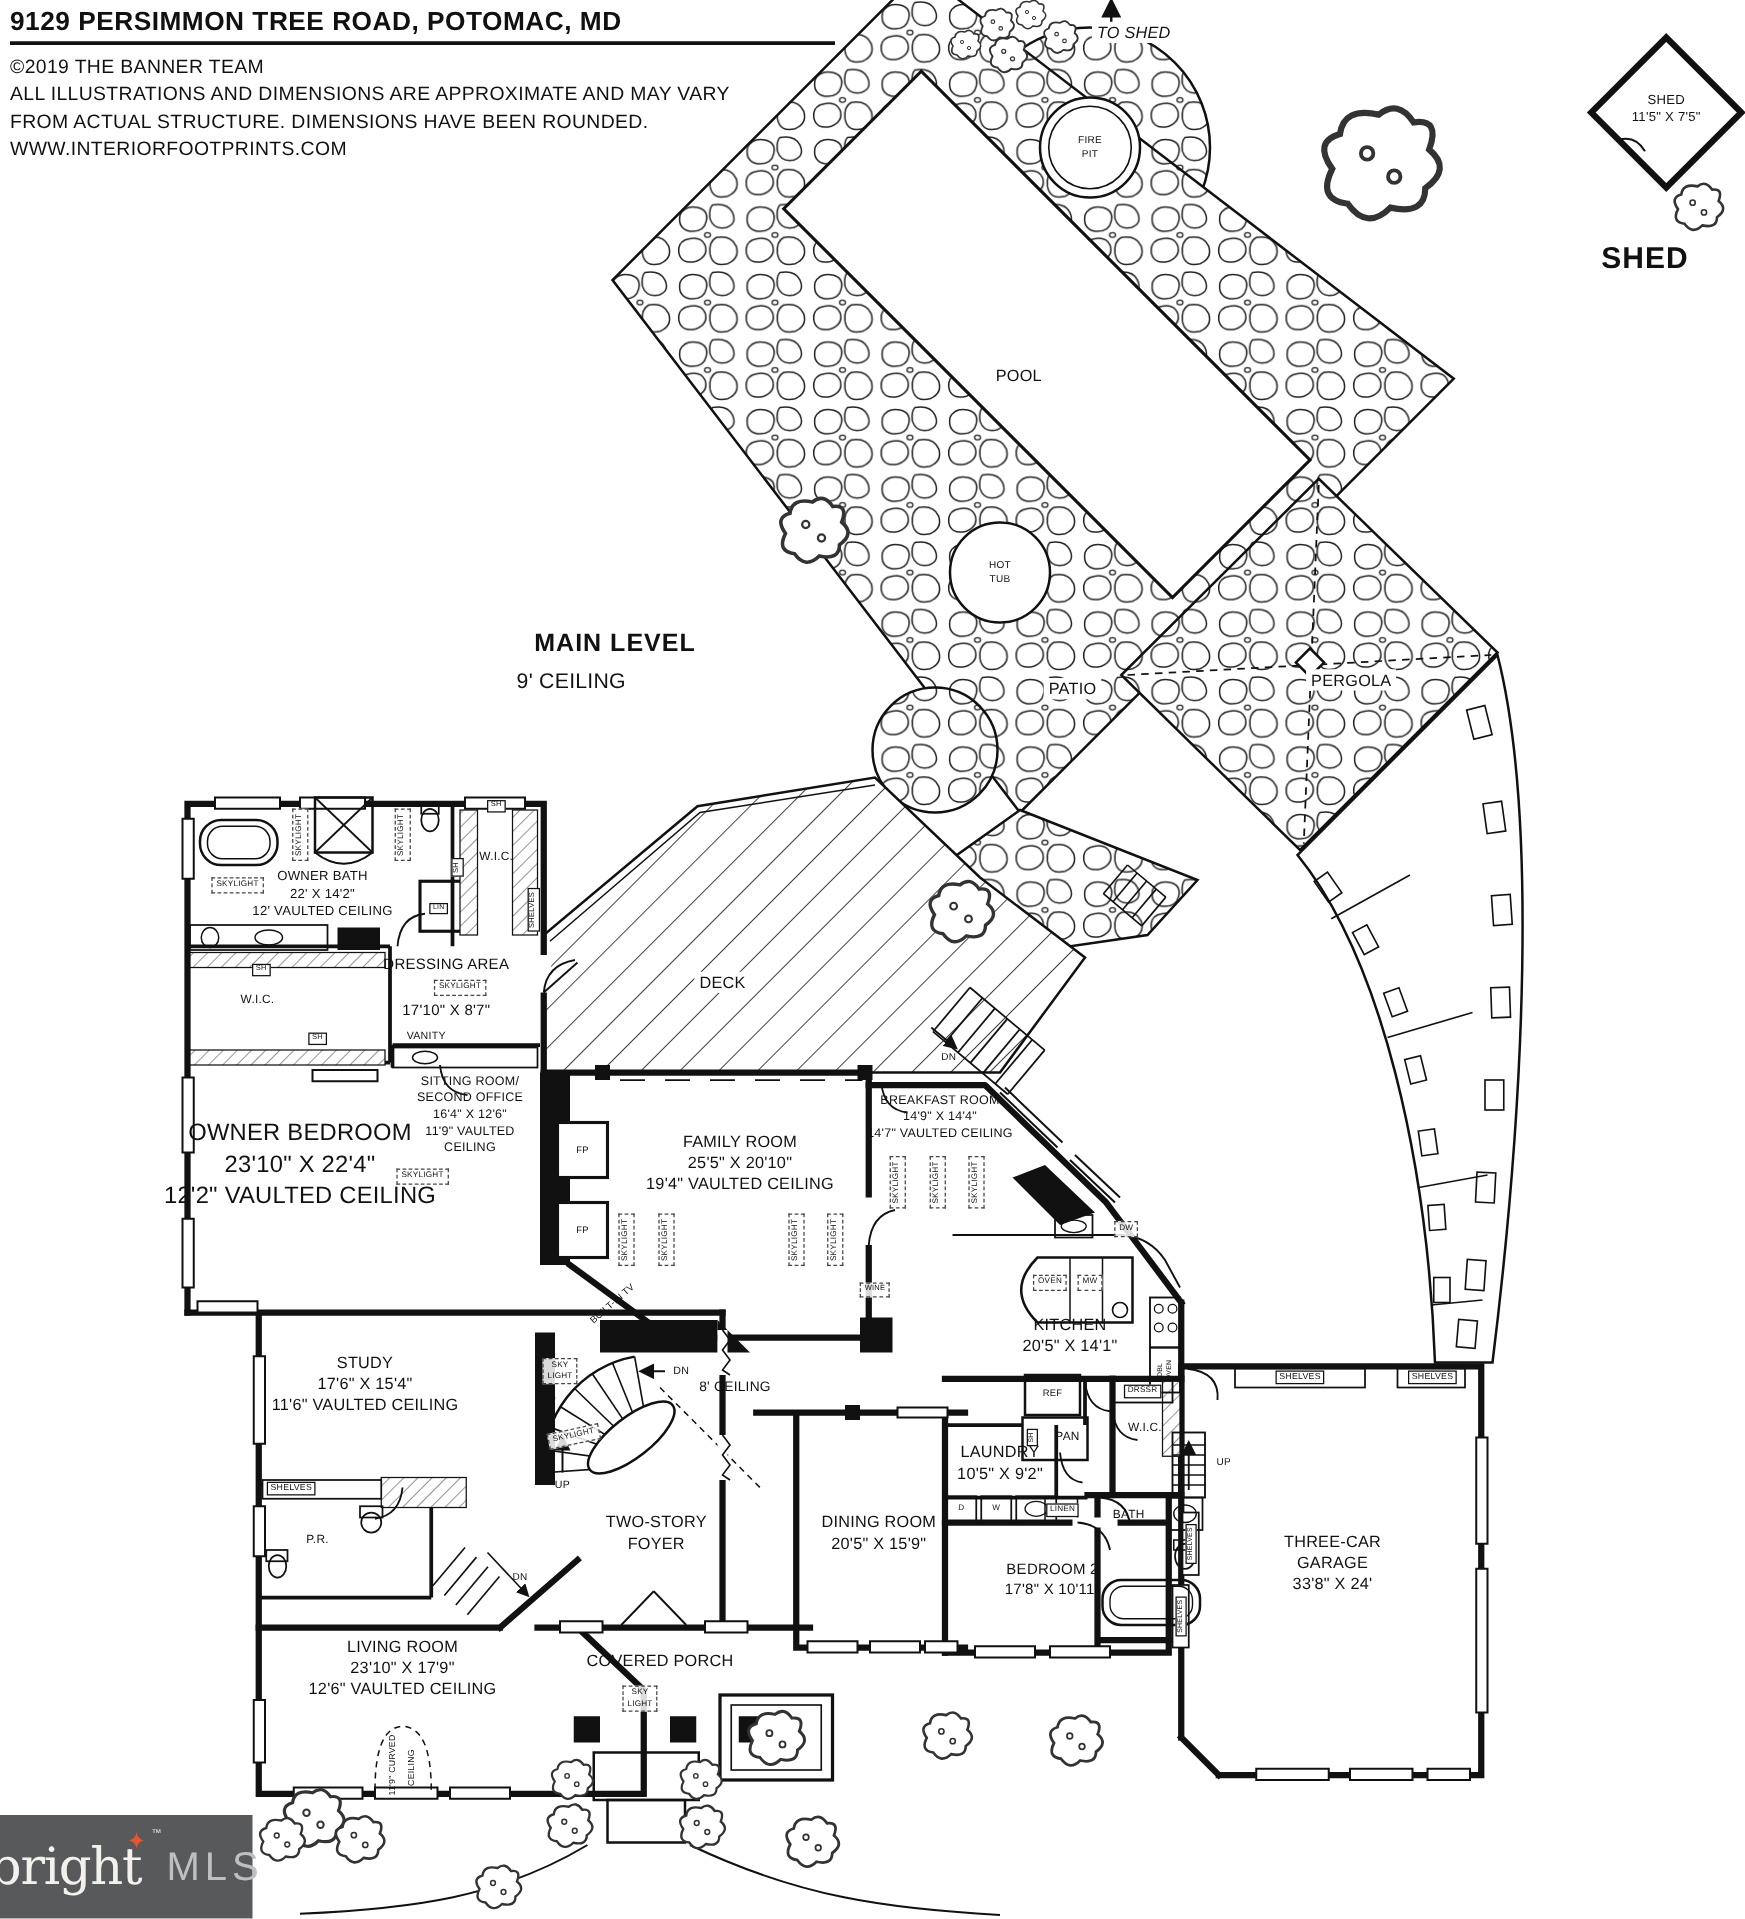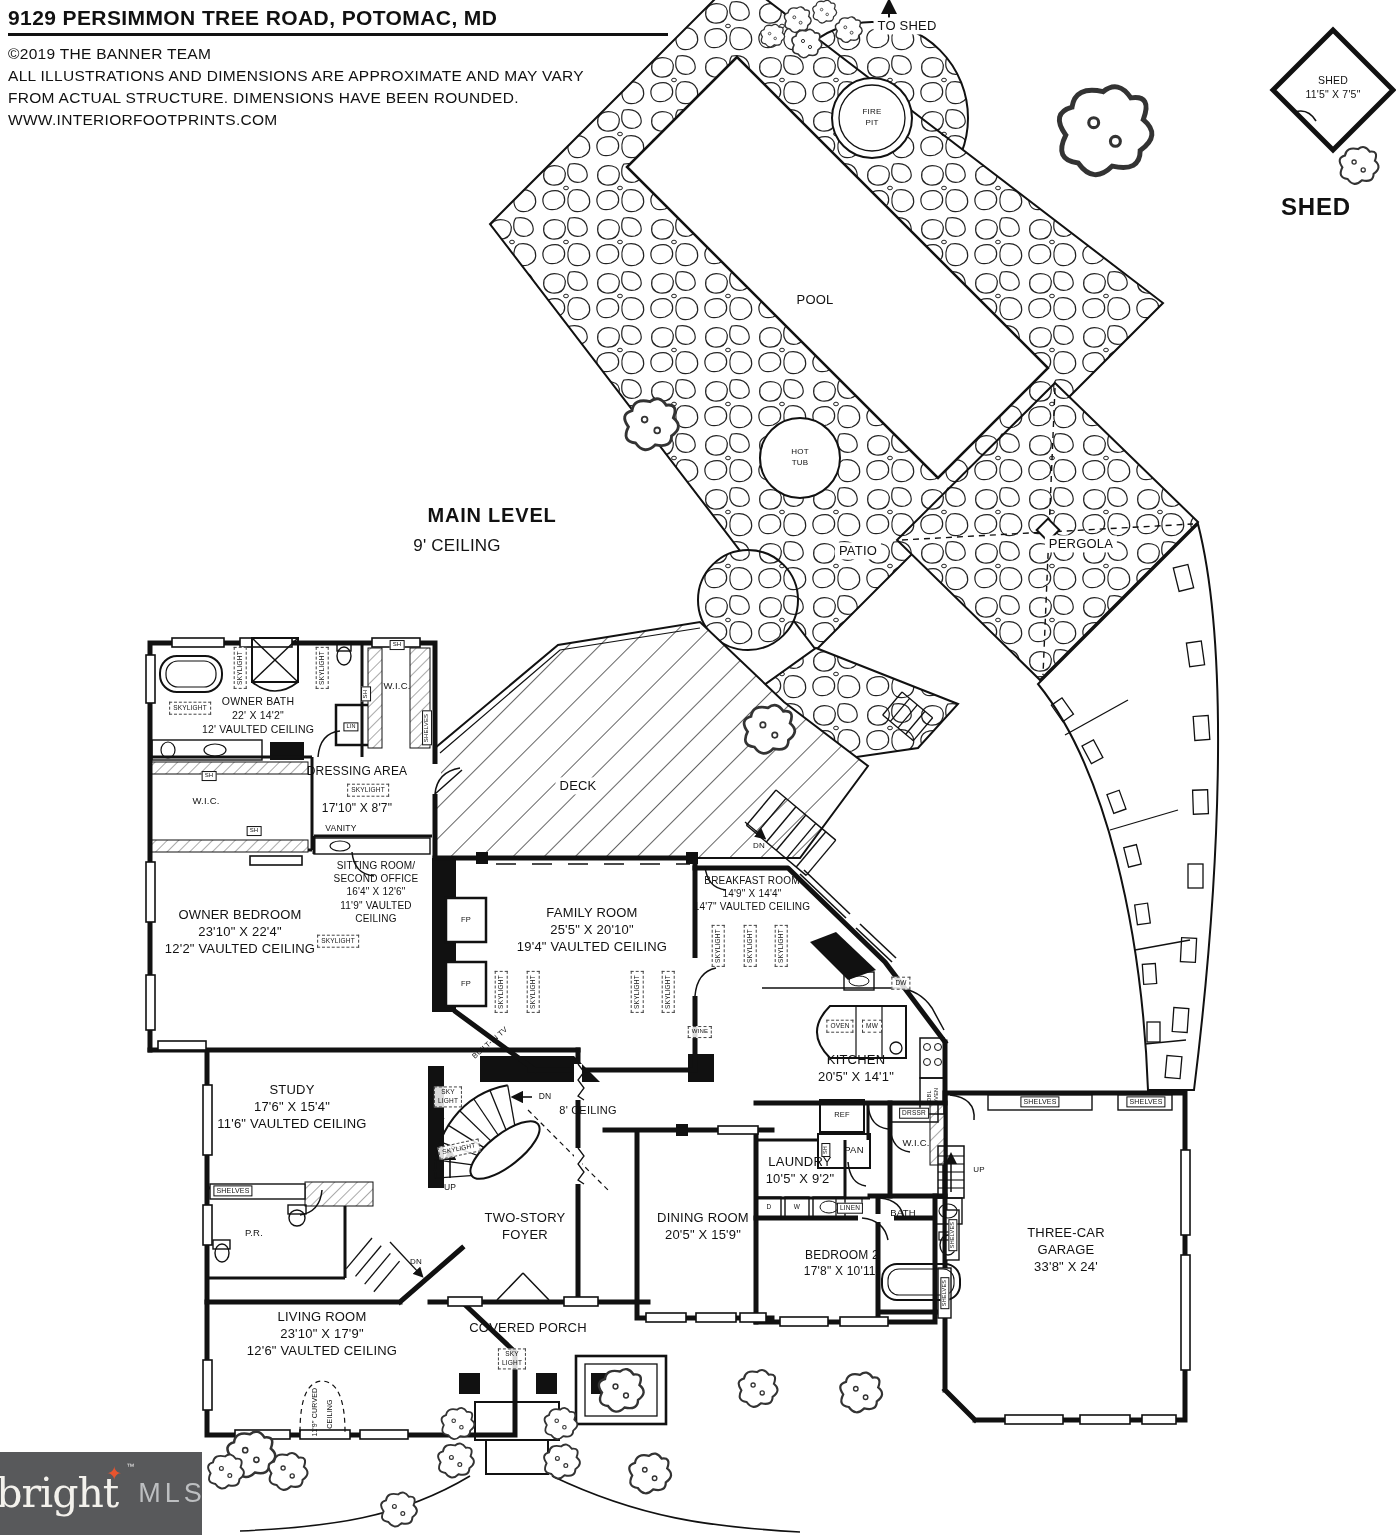--- a/index.html
+++ b/index.html
@@ -19,21 +19,21 @@
   .lbl.dash{border:1px dashed #444;padding:1px 3px;background:rgba(255,255,255,.85);}
   .lbl.box{border:1.3px solid #111;padding:0 2px;background:#fff;}
   .lbl.bg{background:#fff;padding:0 4px;}
   
   .logo{position:absolute;left:0;top:1452px;width:202px;height:83px;background:#58595b;z-index:6;
         display:flex;align-items:center;justify-content:center;}
   .logo-word{position:relative;font-family:"DejaVu Serif",serif;font-size:41px;color:#f3f1ec;
              letter-spacing:-1px;line-height:1;}
   .logo-star{position:absolute;right:-3px;top:-9px;color:#e8542e;font-size:19px;font-family:"DejaVu Sans",sans-serif;}
   .logo-tm{position:absolute;right:-15px;top:-10px;font-size:8px;color:#e6e6e6;font-family:"Liberation Sans",sans-serif;}
-  .logo-mls{margin-left:20px;font-size:27px;color:#bdbfc1;letter-spacing:4px;font-family:"Liberation Sans",sans-serif;text-align:center;}
+  .logo-mls{margin-left:20px;font-size:32px;color:#bdbfc1;letter-spacing:4px;font-family:"Liberation Sans",sans-serif;text-align:center;}
 </style>
 </head>
 <body>
 
 <div class="stage">
 
 <svg width="1396" height="1535" viewBox="0 0 1396 1535">
   <defs>
     <pattern id="stone" width="54" height="54" patternUnits="userSpaceOnUse">
       <rect width="54" height="54" fill="#fff"></rect>
@@ -408,21 +408,21 @@
   </g>
 </svg>
 
 <div id="labels">
       <div class="lbl bold" style="left: 492px; top: 515px; font-size: 20px; transform: translate(-50%, -50%);">
         <div>MAIN LEVEL</div>
       </div>
       <div class="lbl" style="left: 457px; top: 546px; font-size: 17px; transform: translate(-50%, -50%);">
         <div>9' CEILING</div>
       </div>
-      <div class="lbl bg" style="left: 907px; top: 26px; font-size: 13px; transform: translate(-50%, -50%);">
+      <div class="lbl bg" style="left: 907px; top: 26px; font-size: 13px; transform: translate(-50%, -50%); font-style: italic;">
         <div>TO SHED</div>
       </div>
       <div class="lbl" style="left: 872px; top: 118px; font-size: 8px; transform: translate(-50%, -50%);">
         <div>FIRE</div>
         <div>PIT</div>
       </div>
       <div class="lbl" style="left: 815px; top: 300px; font-size: 13px; transform: translate(-50%, -50%);">
         <div>POOL</div>
       </div>
       <div class="lbl" style="left: 800px; top: 458px; font-size: 8px; transform: translate(-50%, -50%);">
@@ -488,21 +488,21 @@
       </div>
       <div class="lbl dash" style="left: 368px; top: 790px; font-size: 6.5px; transform: translate(-50%, -50%);">
         <div>SKYLIGHT</div>
       </div>
       <div class="lbl" style="left: 357px; top: 809px; font-size: 12px; transform: translate(-50%, -50%);">
         <div>17'10" X 8'7"</div>
       </div>
       <div class="lbl" style="left: 341px; top: 829px; font-size: 8.5px; transform: translate(-50%, -50%);">
         <div>VANITY</div>
       </div>
-      <div class="lbl" style="left: 240px; top: 932px; font-size: 13px; transform: translate(-50%, -50%);">
+      <div class="lbl" style="left: 240px; top: 932px; font-size: 19px; transform: translate(-50%, -50%);">
         <div>OWNER BEDROOM</div>
         <div>23'10" X 22'4"</div>
         <div>12'2" VAULTED CEILING</div>
       </div>
       <div class="lbl" style="left: 376px; top: 892px; font-size: 10px; transform: translate(-50%, -50%);">
         <div>SITTING ROOM/</div>
         <div>SECOND OFFICE</div>
         <div>16'4" X 12'6"</div>
         <div>11'9" VAULTED</div>
         <div>CEILING</div>

